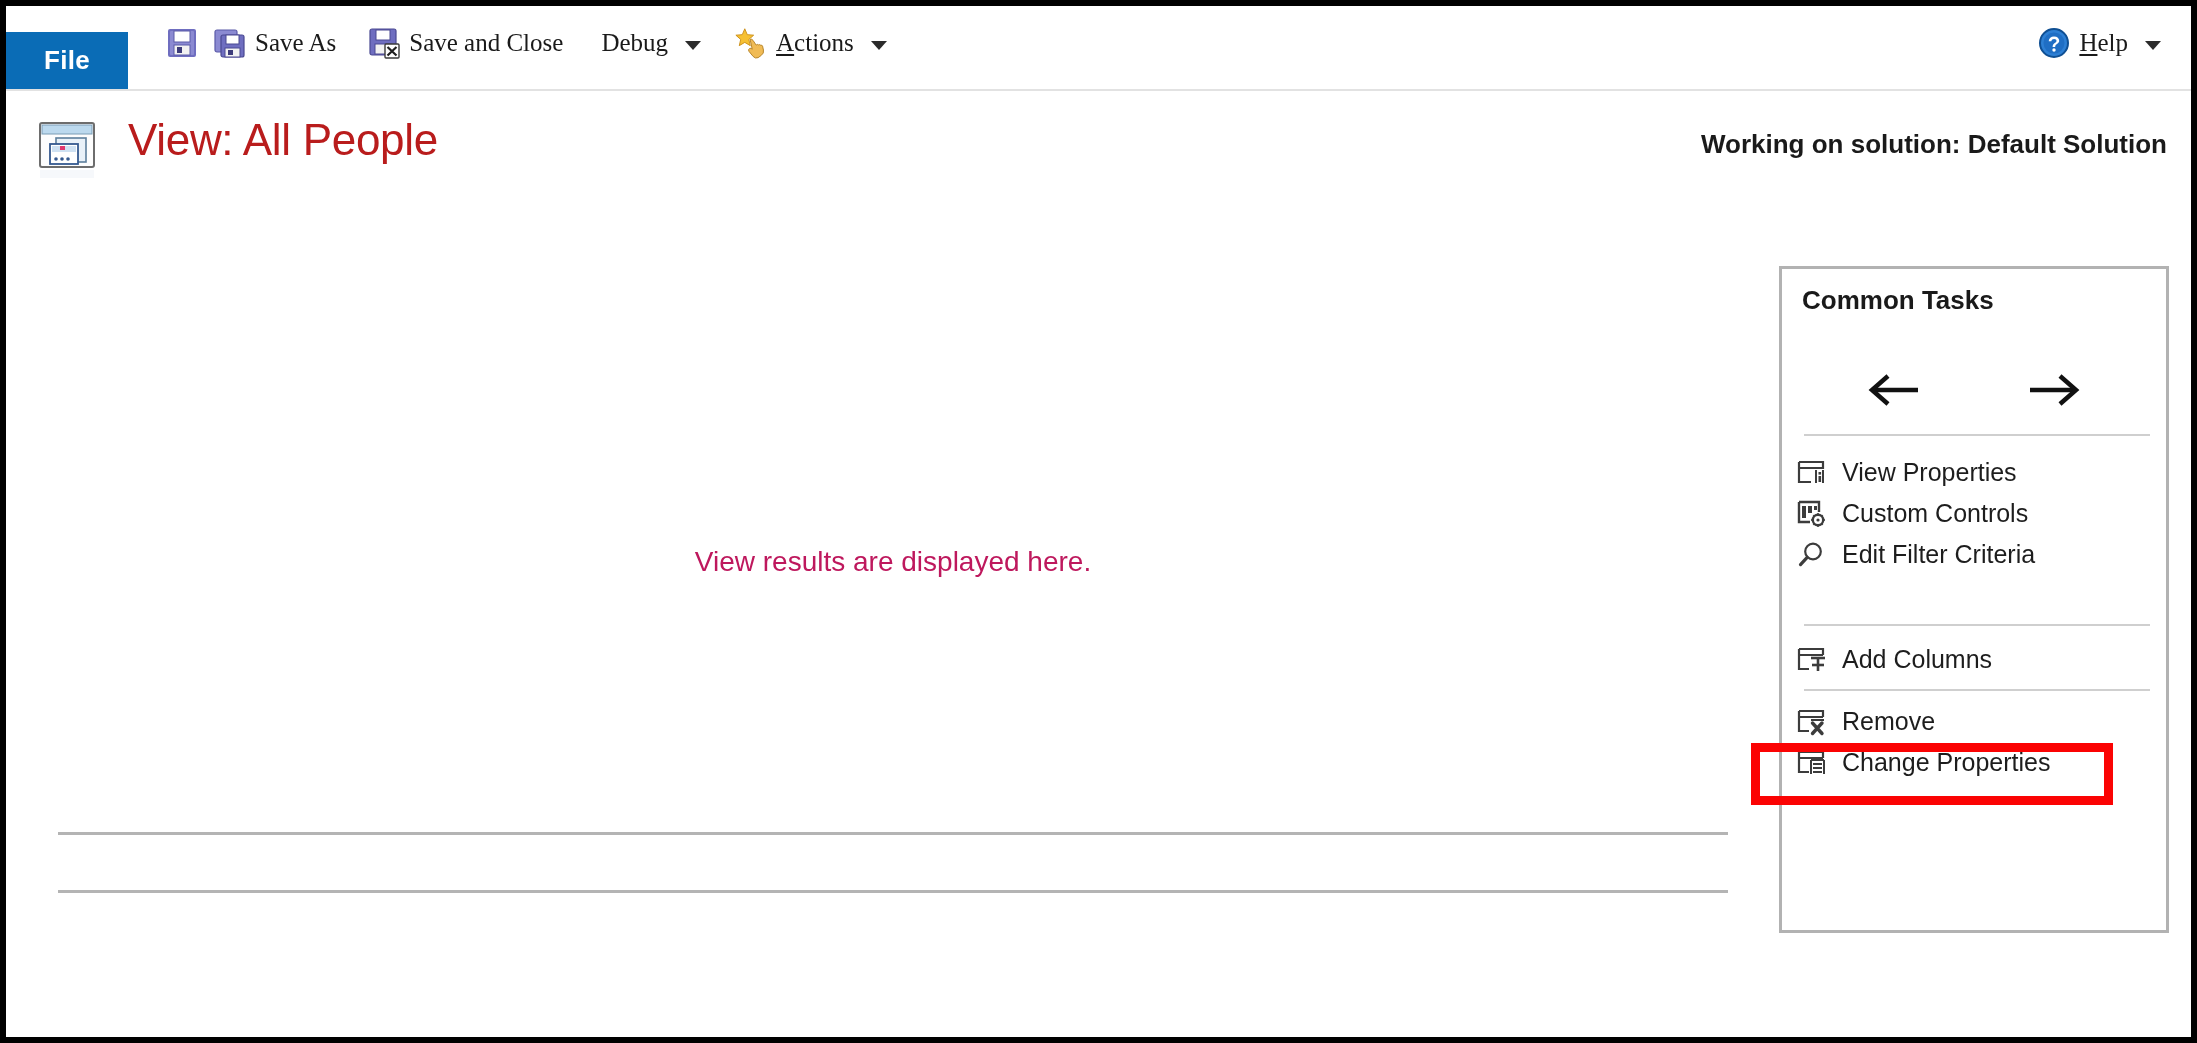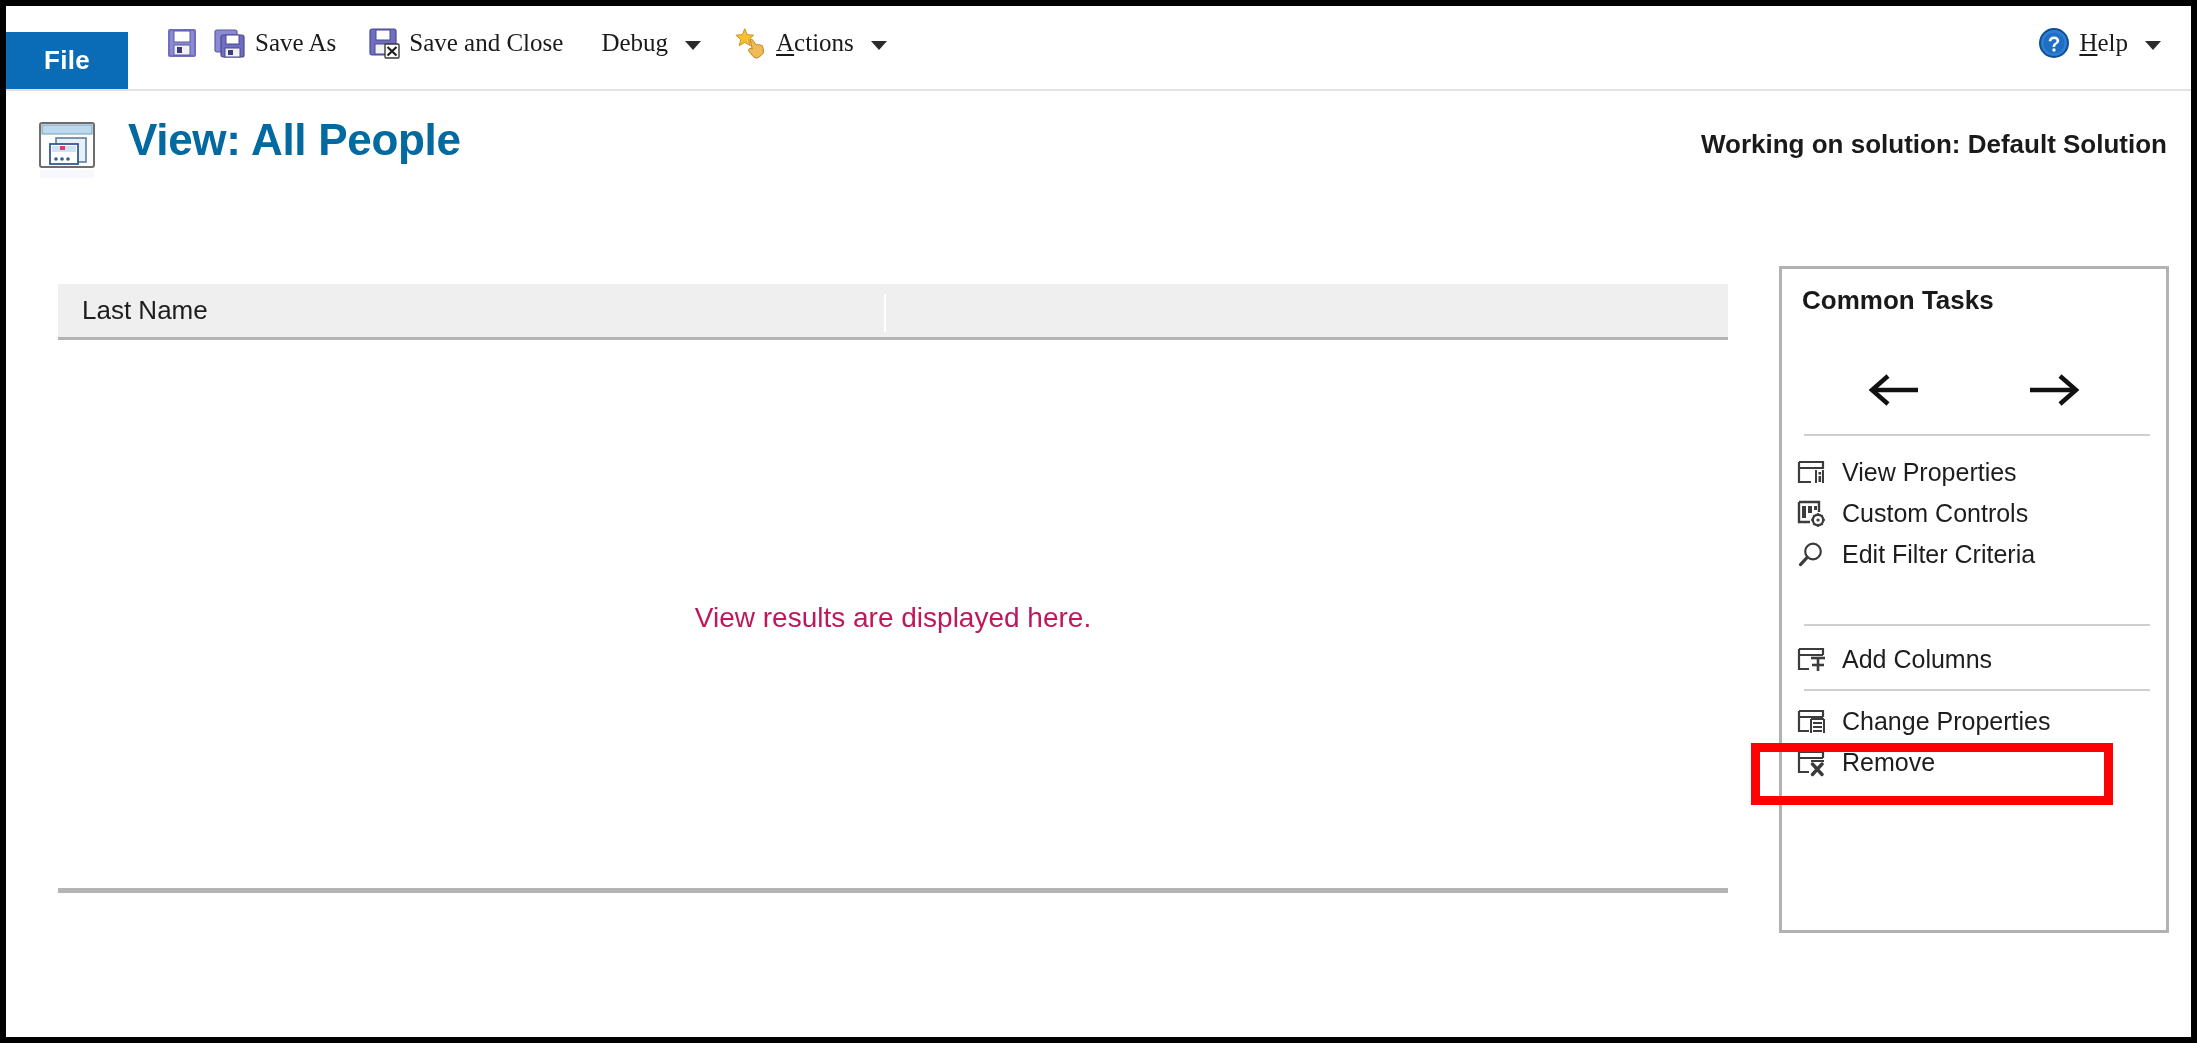--- a/index.html
+++ b/index.html
@@ -79,22 +79,22 @@
   }
   .view-icon {
     position: absolute;
     left: 30px; top: 24px;
     width: 68px; height: 66px;
   }
   .page-title {
     position: absolute;
     left: 122px; top: 22px;
     font-size: 44px;
-    font-weight: bold;
-    color: #0369a1;
+    font-weight: normal;
+    color: #b91c1c;
     letter-spacing: -.3px;
     text-align: center;
   }
   .solution-note {
     position: absolute;
     right: 24px; top: 36px;
     font-size: 26px;
     font-weight: bold;
     color: #1a1a1a;
     white-space: nowrap;
@@ -333,24 +333,20 @@
         <circle cx="32" cy="42" r="1.8" fill="#35598f"></circle>
         <rect x="4" y="53" width="54" height="8" fill="#eef3f7" opacity=".55"></rect>
       </svg>
     </span>
 
     <div class="page-title">View: All People</div>
     <div class="solution-note">Working on solution: Default Solution</div>
   </div>
 
   <div class="grid-wrap">
-    <div class="grid-head">
-      <span class="grid-head-cell">Last Name</span>
-      <span class="col-divider"></span>
-    </div>
     <div class="grid-body">
       <div class="grid-empty-msg">View results are displayed here.</div>
     </div>
   </div>
 
   <div class="tasks-panel">
 
     <div class="tasks-title">Common Tasks</div>
 
     <div class="nav-arrows">
@@ -438,43 +434,43 @@
     <div class="panel-rule" style="top:420px;"></div>
 
     <div class="task-list" style="top:432px;">
 
       <div class="task-item">
         <span class="task-icon">
           <svg width="30" height="28" viewBox="0 0 30 28">
             <path d="M2 3 H26 V9" stroke="#3c3c3c" stroke-width="2.2" fill="none"></path>
             <path d="M2 3 V23 H12" stroke="#3c3c3c" stroke-width="2.2" fill="none"></path>
             <path d="M2 9 H26" stroke="#3c3c3c" stroke-width="2"></path>
+            <path d="M14 12 H27" stroke="#3c3c3c" stroke-width="2"></path>
+            <path d="M15.5 15 L25 25.5 M25 15 L15.5 25.5" stroke="#3c3c3c" stroke-width="3.4" stroke-linecap="round"></path>
+          </svg>
+        </span>
+        <span class="task-label">Remove</span>
+      </div>
+
+      <div class="task-item">
+        <span class="task-icon">
+          <svg width="30" height="28" viewBox="0 0 30 28">
+            <path d="M2 3 H26 V9" stroke="#3c3c3c" stroke-width="2.2" fill="none"></path>
+            <path d="M2 3 V23 H12" stroke="#3c3c3c" stroke-width="2.2" fill="none"></path>
+            <path d="M2 9 H26" stroke="#3c3c3c" stroke-width="2"></path>
             <path d="M14 11 H27" stroke="#3c3c3c" stroke-width="2"></path>
             <path d="M14 11 V25" stroke="#3c3c3c" stroke-width="2"></path>
             <path d="M27 11 V25" stroke="#3c3c3c" stroke-width="2"></path>
             <rect x="16" y="14" width="9" height="2" fill="#3c3c3c"></rect>
             <rect x="16" y="18" width="9" height="2" fill="#3c3c3c"></rect>
             <rect x="16" y="22" width="9" height="2" fill="#3c3c3c"></rect>
           </svg>
         </span>
         <span class="task-label">Change Properties</span>
       </div>
-
-      <div class="task-item">
-        <span class="task-icon">
-          <svg width="30" height="28" viewBox="0 0 30 28">
-            <path d="M2 3 H26 V9" stroke="#3c3c3c" stroke-width="2.2" fill="none"></path>
-            <path d="M2 3 V23 H12" stroke="#3c3c3c" stroke-width="2.2" fill="none"></path>
-            <path d="M2 9 H26" stroke="#3c3c3c" stroke-width="2"></path>
-            <path d="M14 12 H27" stroke="#3c3c3c" stroke-width="2"></path>
-            <path d="M15.5 15 L25 25.5 M25 15 L15.5 25.5" stroke="#3c3c3c" stroke-width="3.4" stroke-linecap="round"></path>
-          </svg>
-        </span>
-        <span class="task-label">Remove</span>
-      </div>
     </div>
 
   </div>
 
   <div class="highlight-box"></div>
 
   <div class="bottom-rule"></div>
 
 </div>
 

